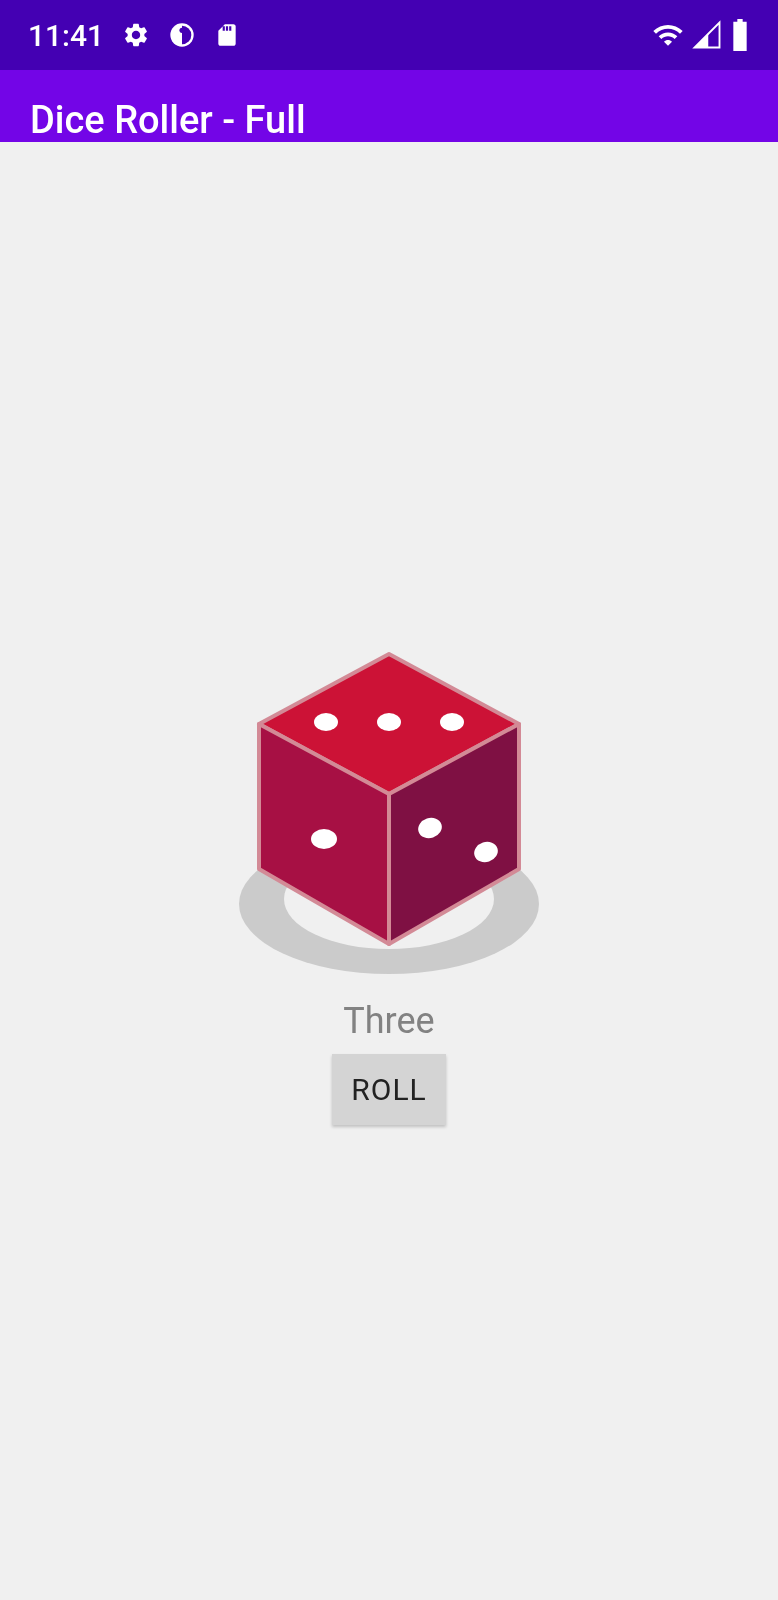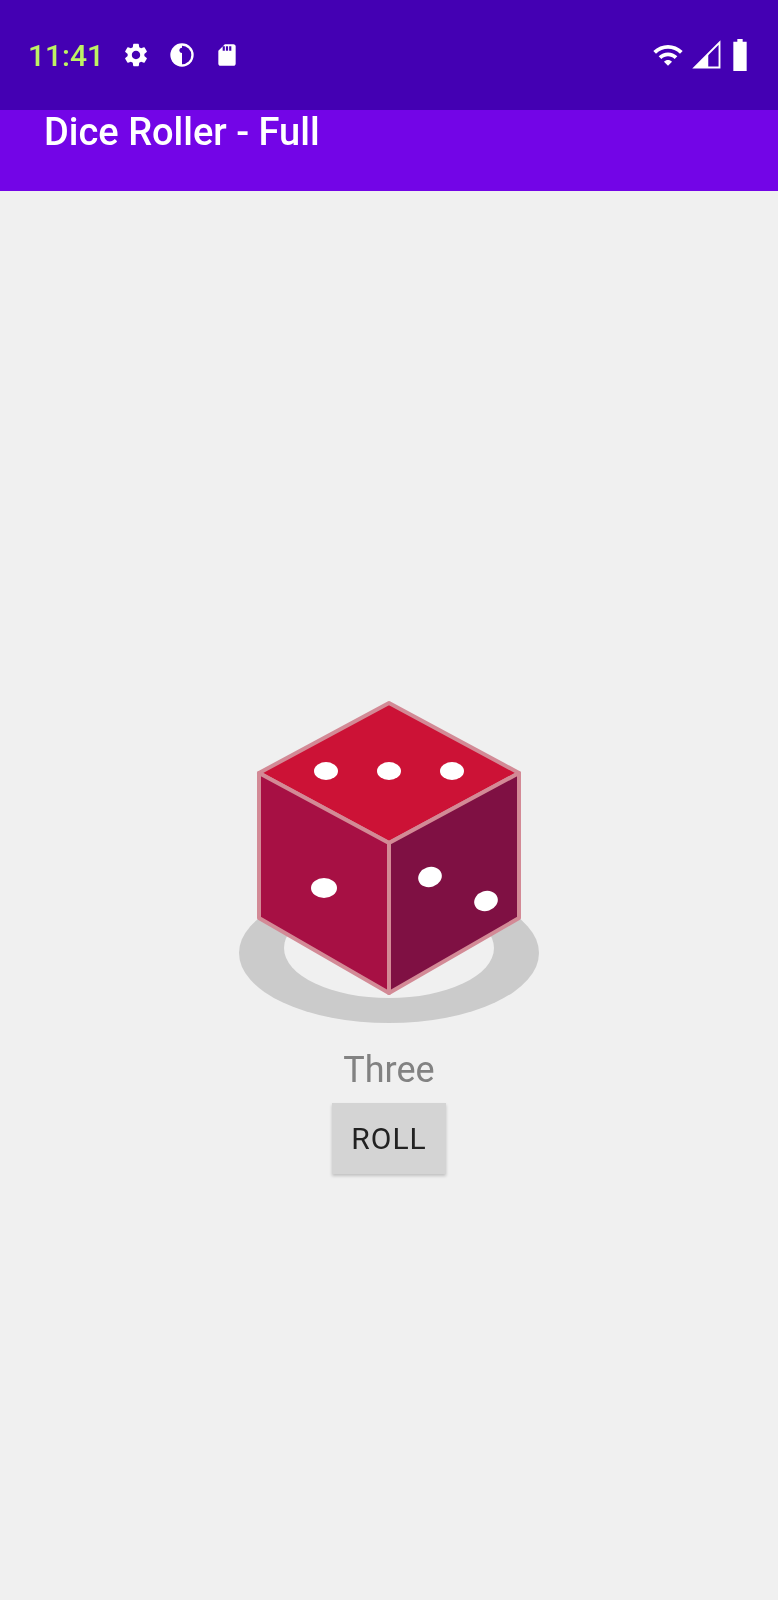--- a/index.html
+++ b/index.html
@@ -4,38 +4,38 @@
   <style>
     * { margin: 0; padding: 0; box-sizing: border-box; }
     body {
       width: 778px;
       height: 1600px;
       background: #000;
       font-family: Roboto, -apple-system, sans-serif;
       overflow: hidden;
     }
     .status-bar {
-      height: 110px;
+      height: 70px;
       background: #4400B3;
       display: flex;
       align-items: center;
       justify-content: space-between;
       padding: 0 28px;
-      color: #bef264;
+      color: #ffffff;
     }
     .status-left { display: flex; align-items: center; gap: 18px; }
     .status-right { display: flex; align-items: center; gap: 8px; }
     .status-time { font-size: 30px; font-weight: 500; }
     .status-icon { display: flex; align-items: center; }
     .app-bar {
-      height: 81px;
+      height: 72px;
       background: #7305E7;
       display: flex;
-      align-items: flex-start;
-      padding: 0 44px;
+      align-items: flex-end;
+      padding: 0 30px;
     }
     .app-title { color: #fff; font-size: 38px; font-weight: 500; }
     .content {
       height: 1484px;
       background: #F0F0F0;
       display: flex;
       flex-direction: column;
       align-items: center;
       justify-content: center;
     }

